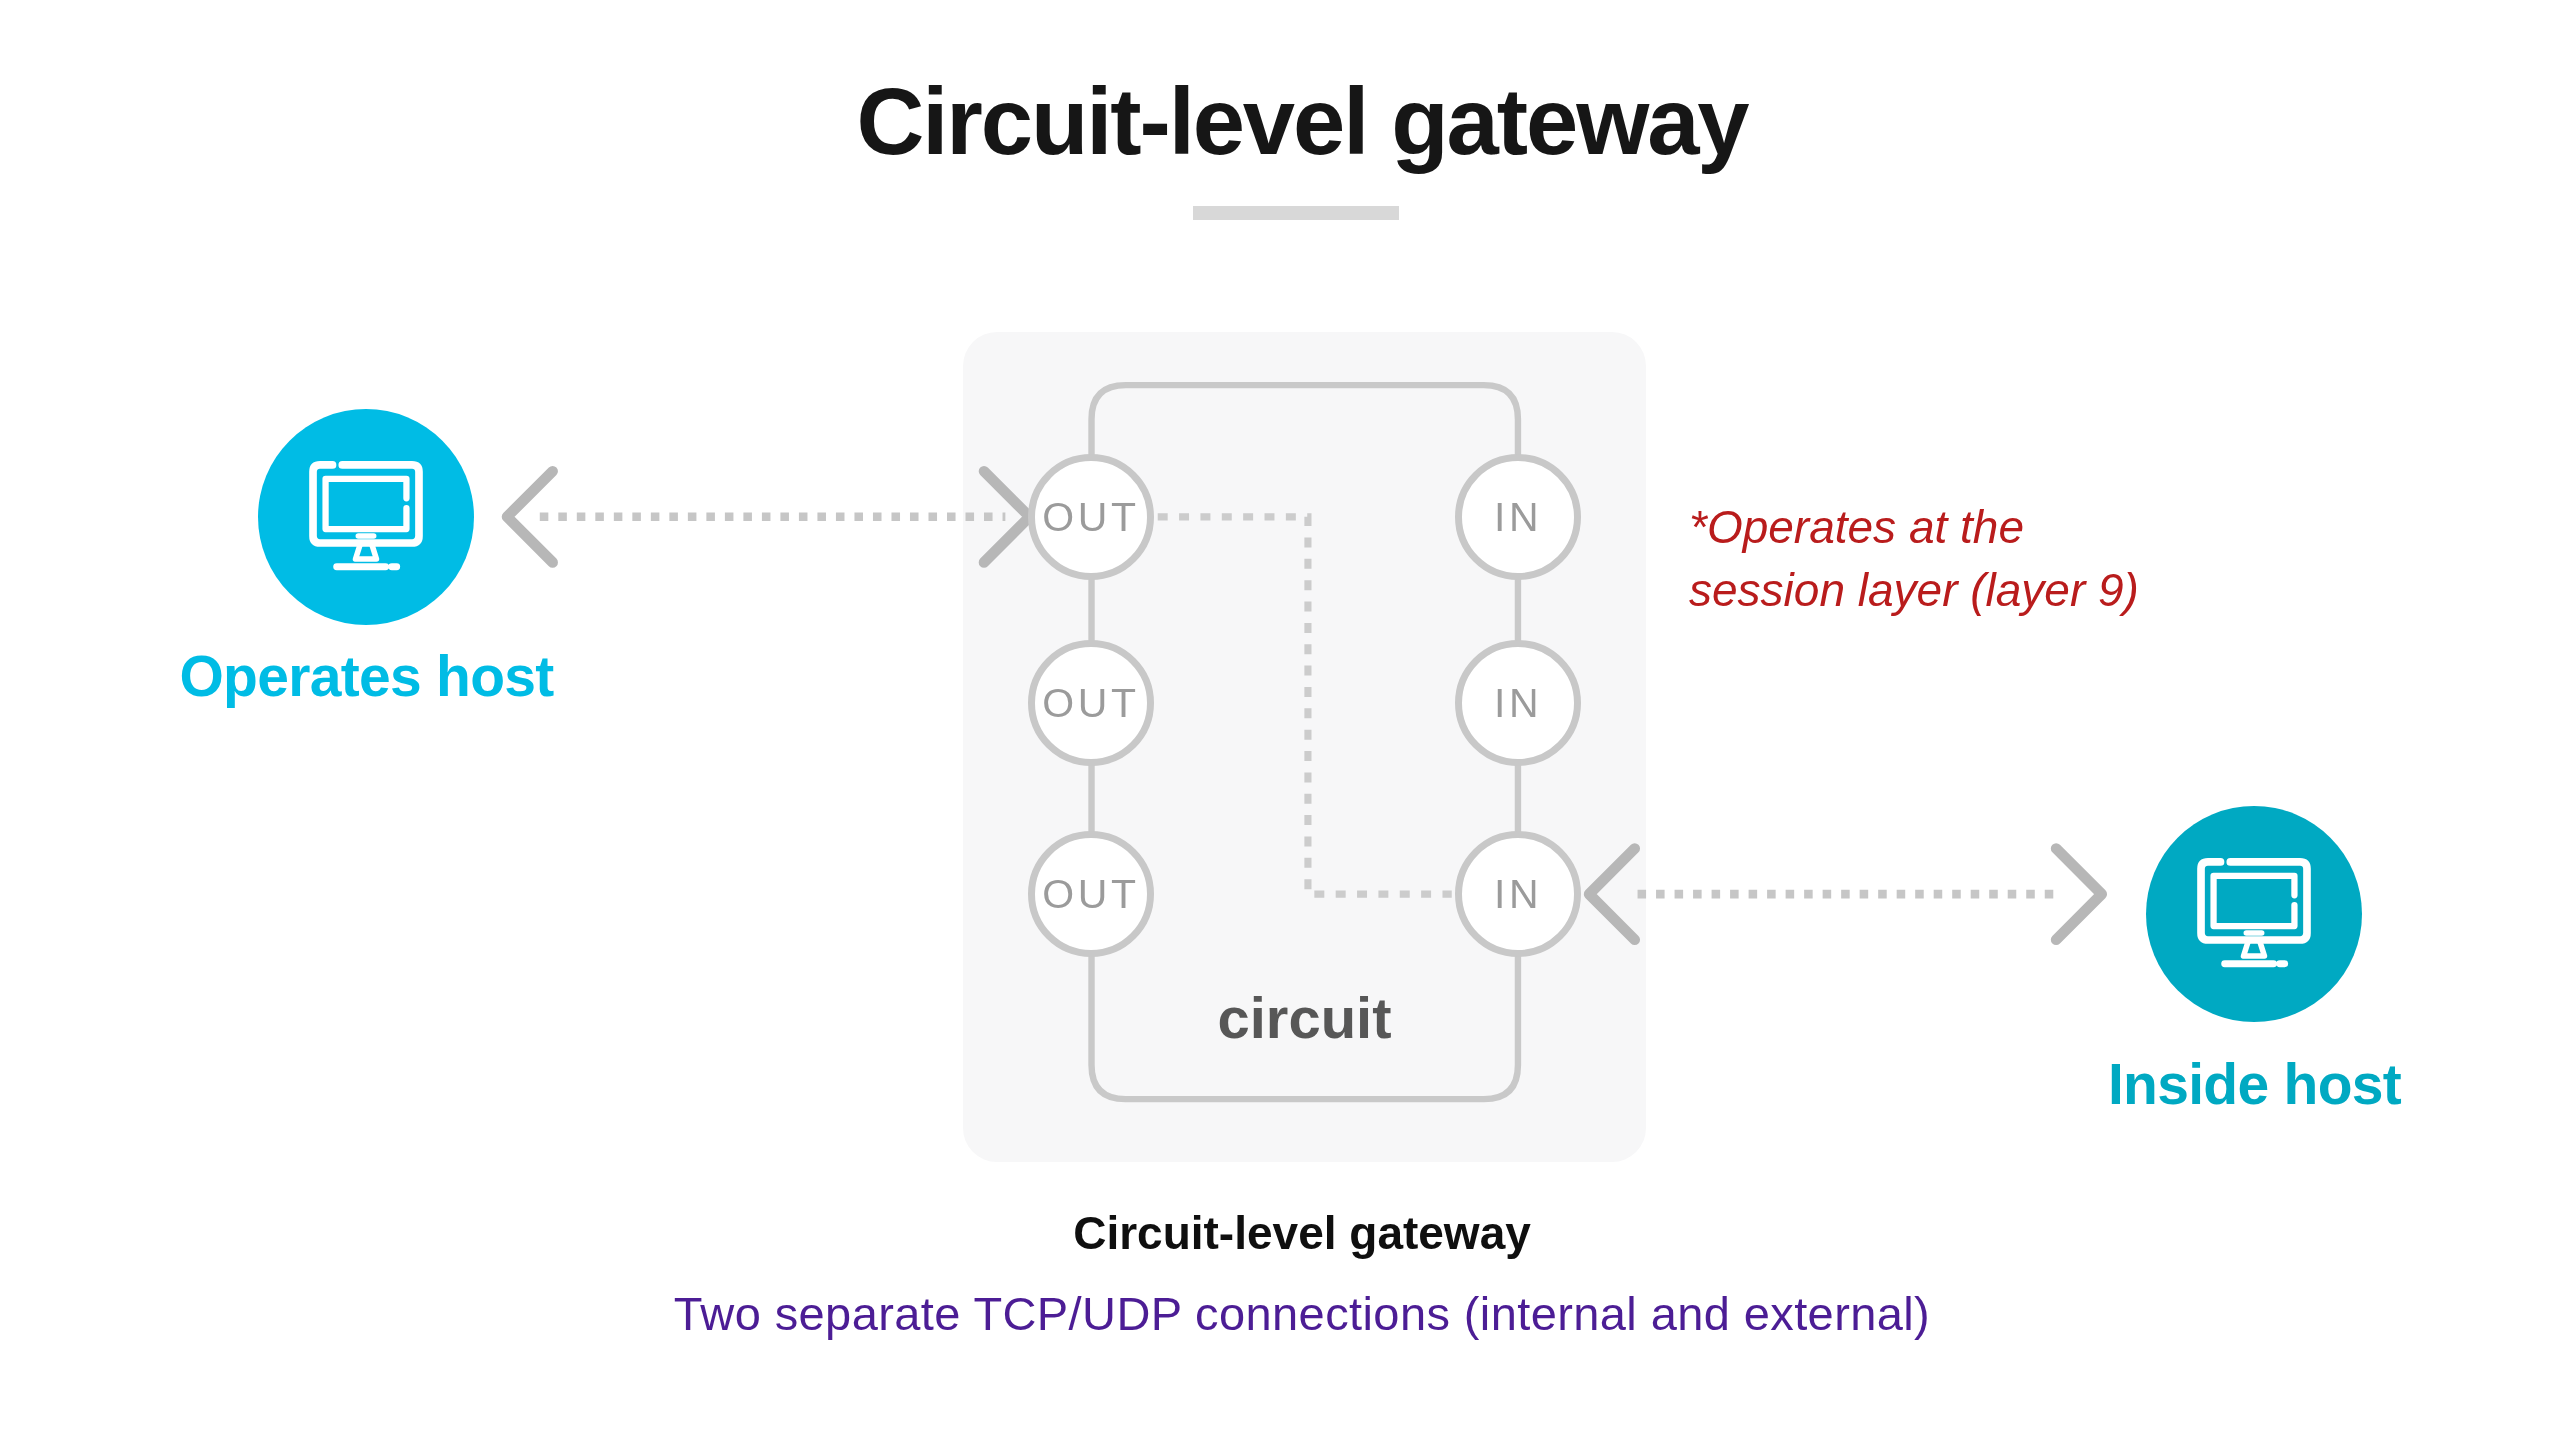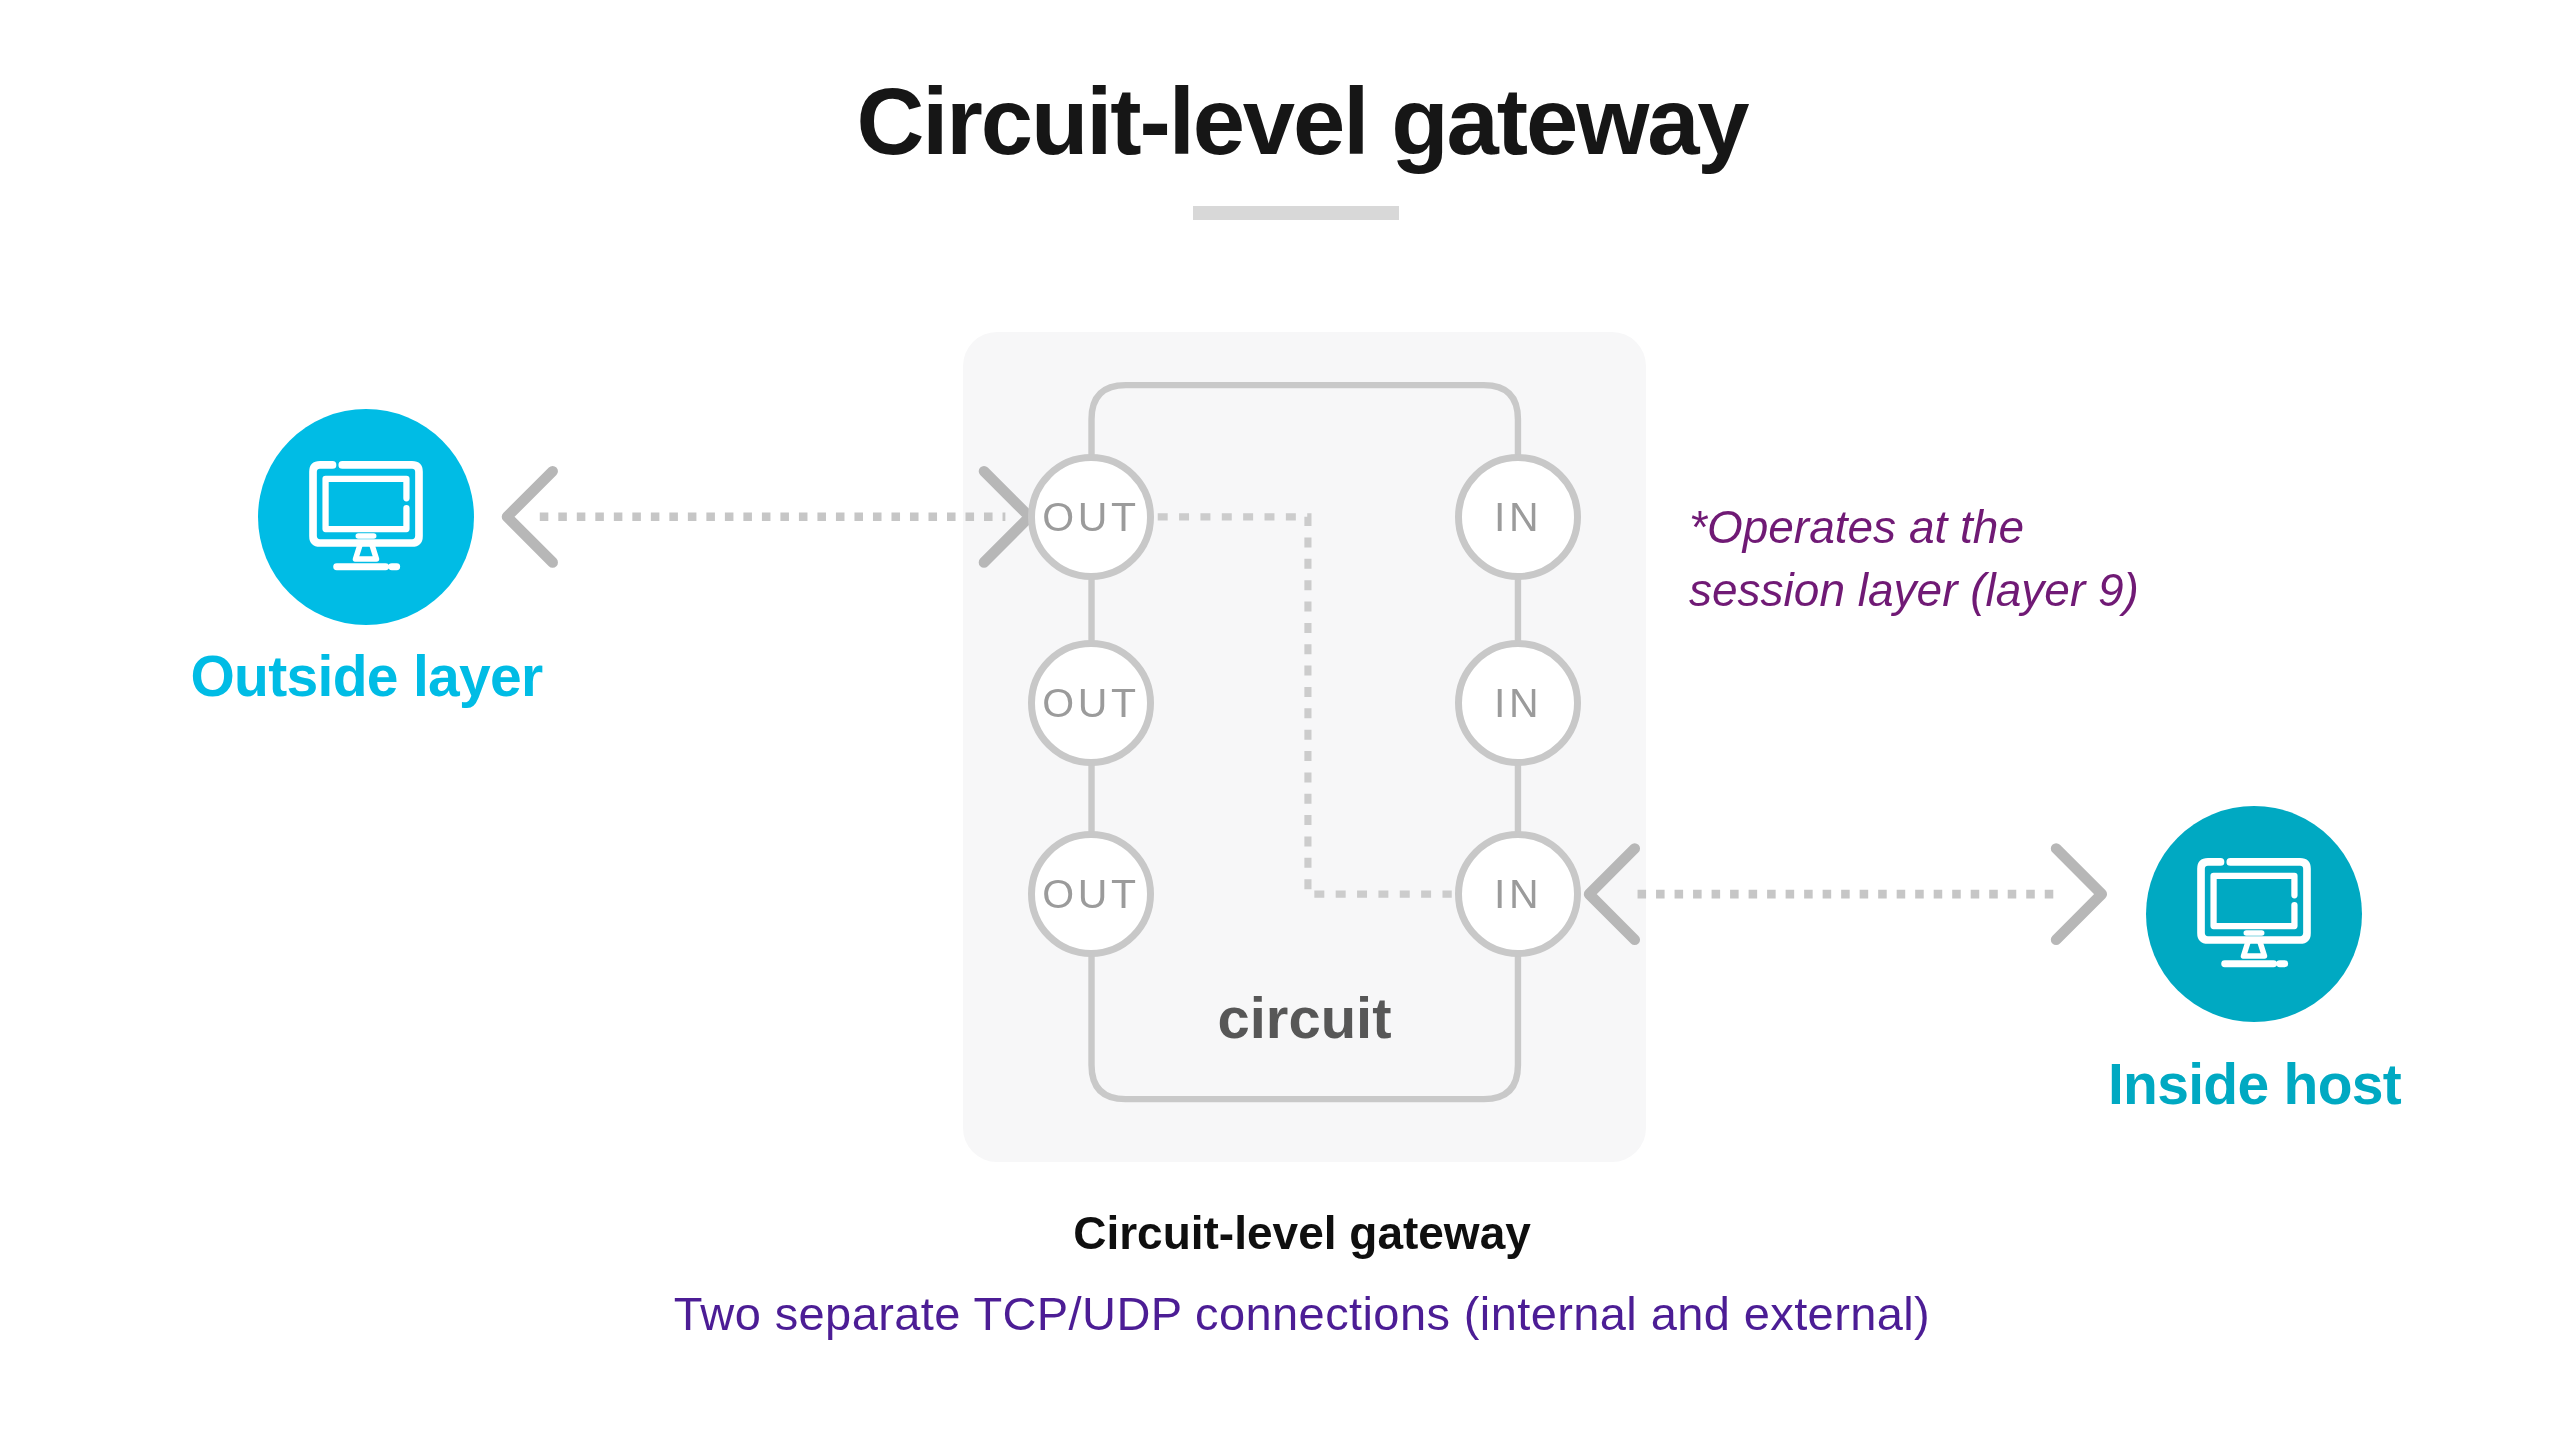--- a/index.html
+++ b/index.html
@@ -62,21 +62,21 @@
   .host-label{
     position:absolute;width:541px;text-align:center;
     font-size:57px;font-weight:bold;letter-spacing:-0.7px;z-index:3;
   }
   .outside-label{left:96px;top:643px;color:#00bce5;}
   .inside-label{left:1984px;top:1051px;color:#00a9c2;}
   
   .annotation{
     left:1689px;top:496px;width:641px;
     font-size:46px;font-style:italic;line-height:1.36;
-    color:#701a75;z-index:3;
+    color:#b91c1c;z-index:3;
   }
   
   .caption-title{
     left:0;right:0;top:1206px;text-align:center;
     font-size:46px;font-weight:bold;color:#0f0f0f;z-index:3;
   }
   .caption-subtitle{
     left:0;right:0;top:1286px;text-align:center;
     font-size:47px;font-weight:normal;color:#4c1d95;z-index:3;
     letter-spacing:0.4px;
@@ -145,21 +145,21 @@
     <svg class="host-icon" width="140" height="122" viewBox="0 0 200 175">
       <g stroke="#ffffff" fill="none" stroke-linecap="round" stroke-linejoin="round">
         <path stroke-width="11" d="M66 18 H166 Q176 18 176 28 V120 Q176 130 166 130 H34 Q24 130 24 120 V28 Q24 18 34 18 H52"></path>
         <path stroke-width="9" d="M158 80 V110 H42 V38 H158 V66"></path>
         <path stroke-width="8" d="M89 120 H111"></path>
         <path stroke-width="8" d="M92 131 L85 153 L115 153 L108 131"></path>
         <path stroke-width="10" d="M58 164 H128 M137 164 H144"></path>
       </g>
     </svg>
   </div>
-  <div class="host-label outside-label">Outside layer</div>
+  <div class="host-label outside-label">Operates host</div>
 
   <div class="host-circle inside-circle">
     <svg class="host-icon" width="140" height="122" viewBox="0 0 200 175">
       <g stroke="#ffffff" fill="none" stroke-linecap="round" stroke-linejoin="round">
         <path stroke-width="11" d="M66 18 H166 Q176 18 176 28 V120 Q176 130 166 130 H34 Q24 130 24 120 V28 Q24 18 34 18 H52"></path>
         <path stroke-width="9" d="M158 80 V110 H42 V38 H158 V66"></path>
         <path stroke-width="8" d="M89 120 H111"></path>
         <path stroke-width="8" d="M92 131 L85 153 L115 153 L108 131"></path>
         <path stroke-width="10" d="M58 164 H128 M137 164 H144"></path>
       </g>

